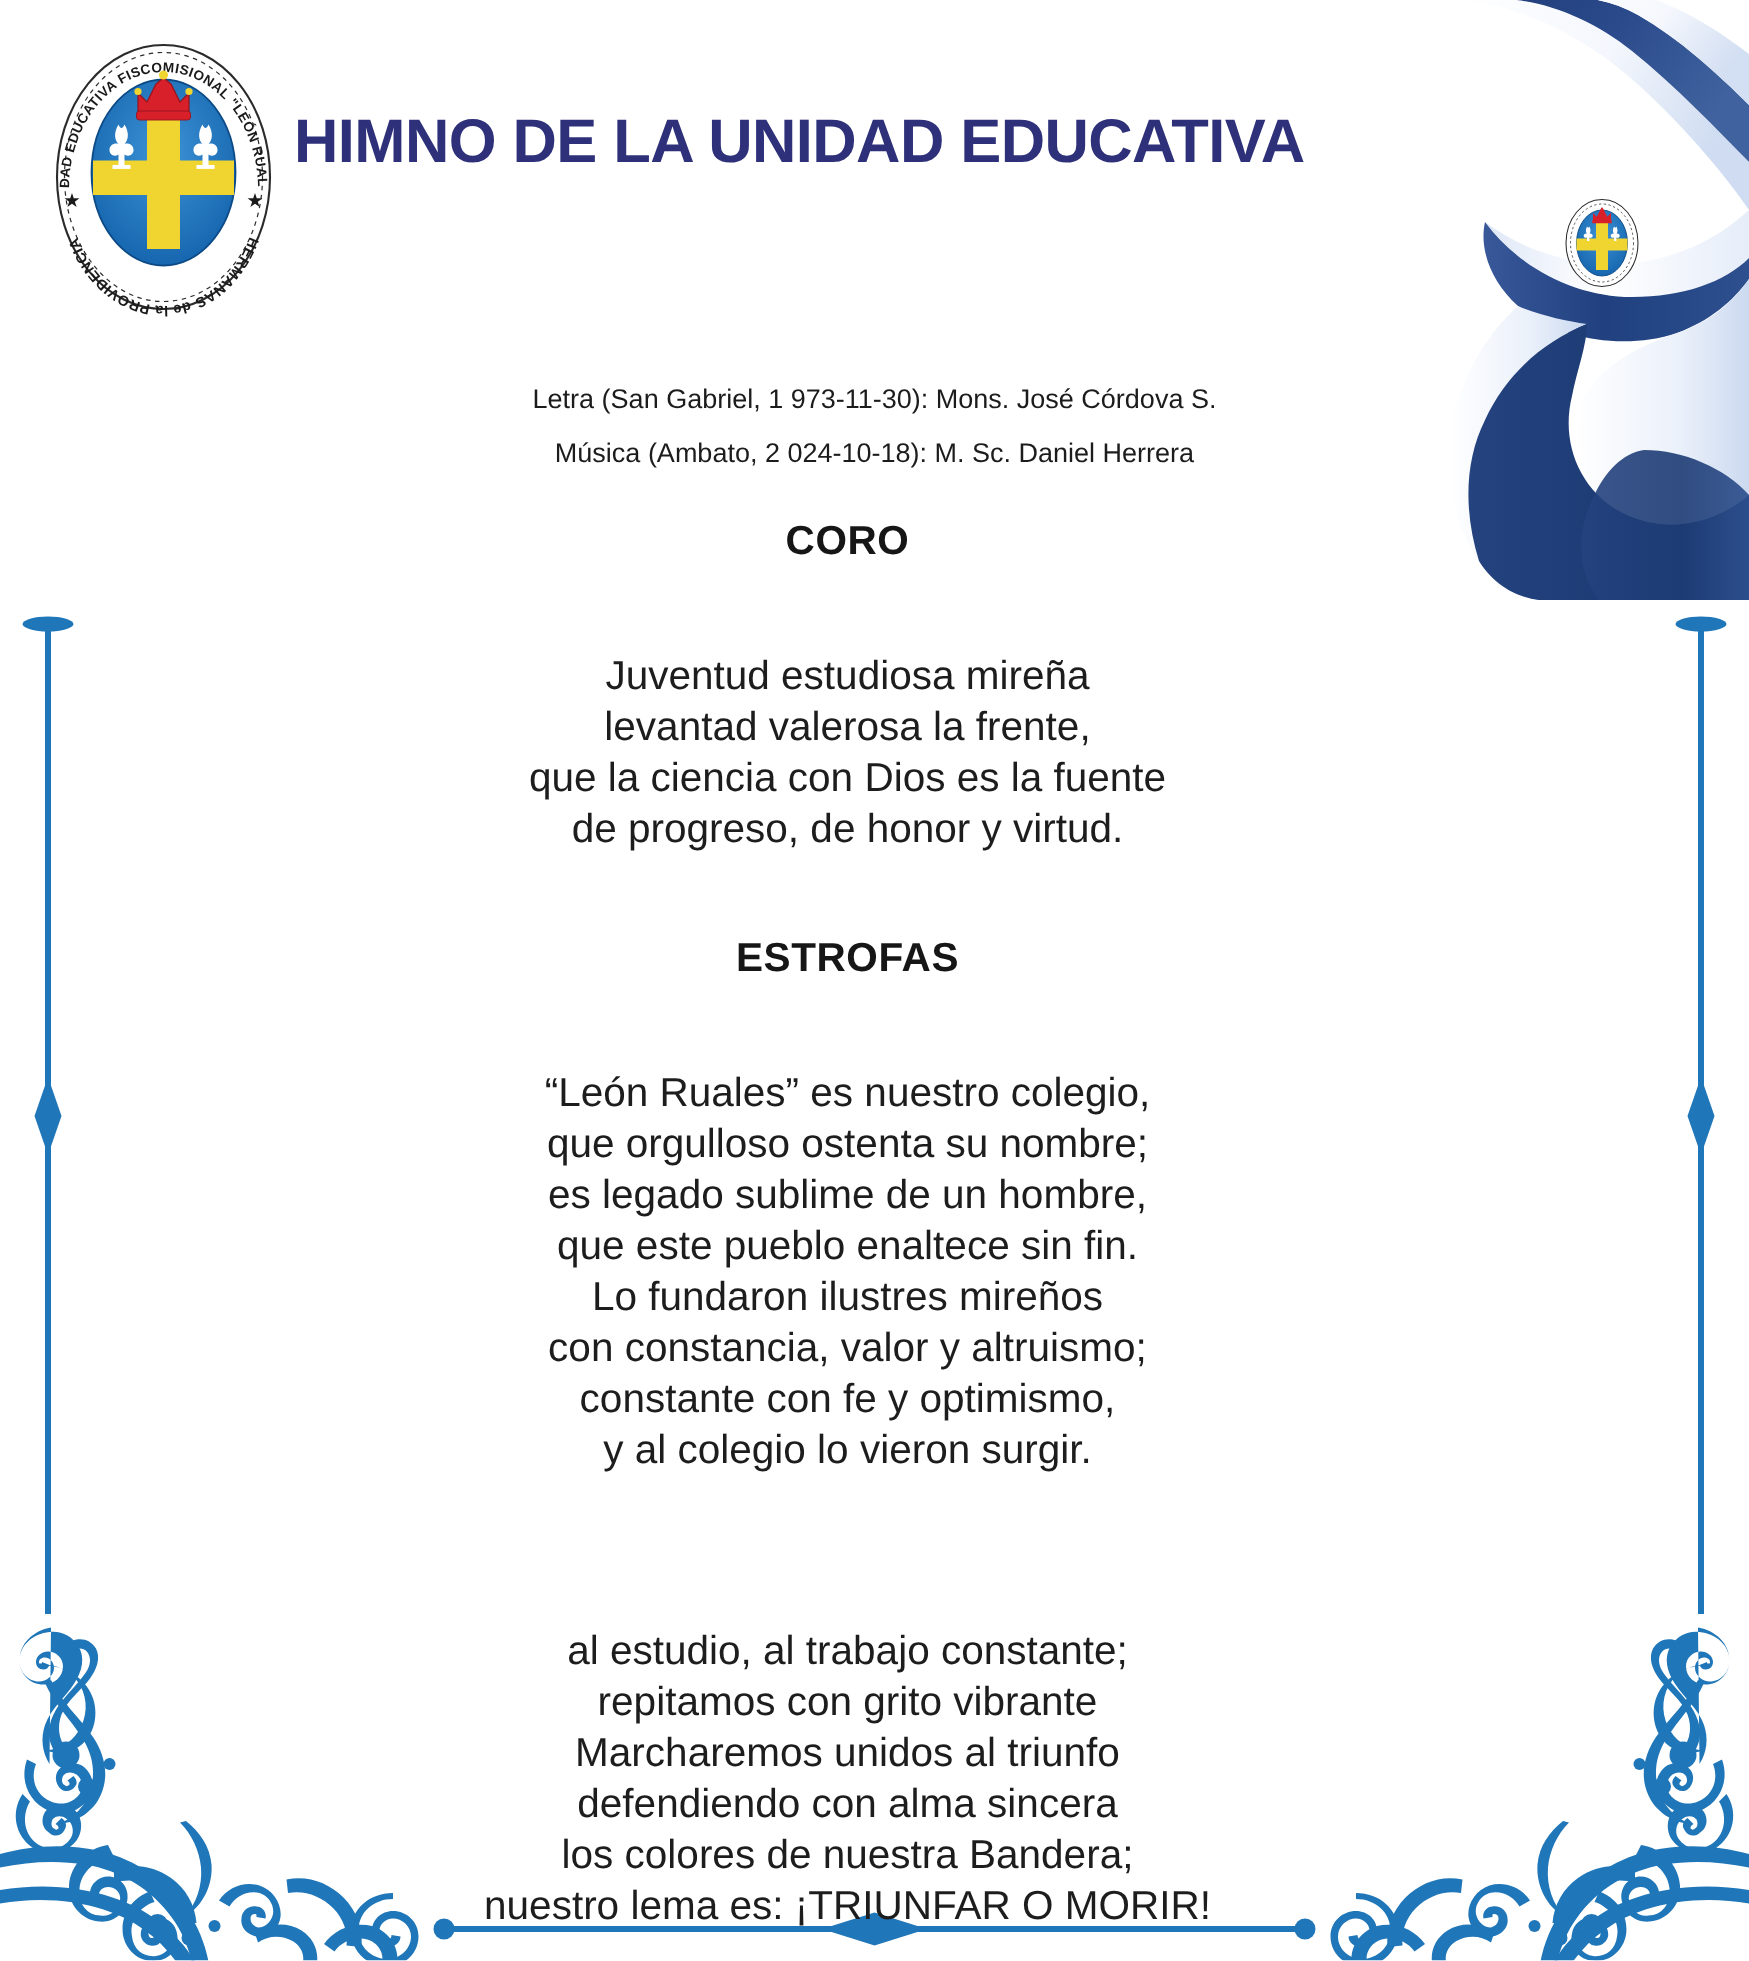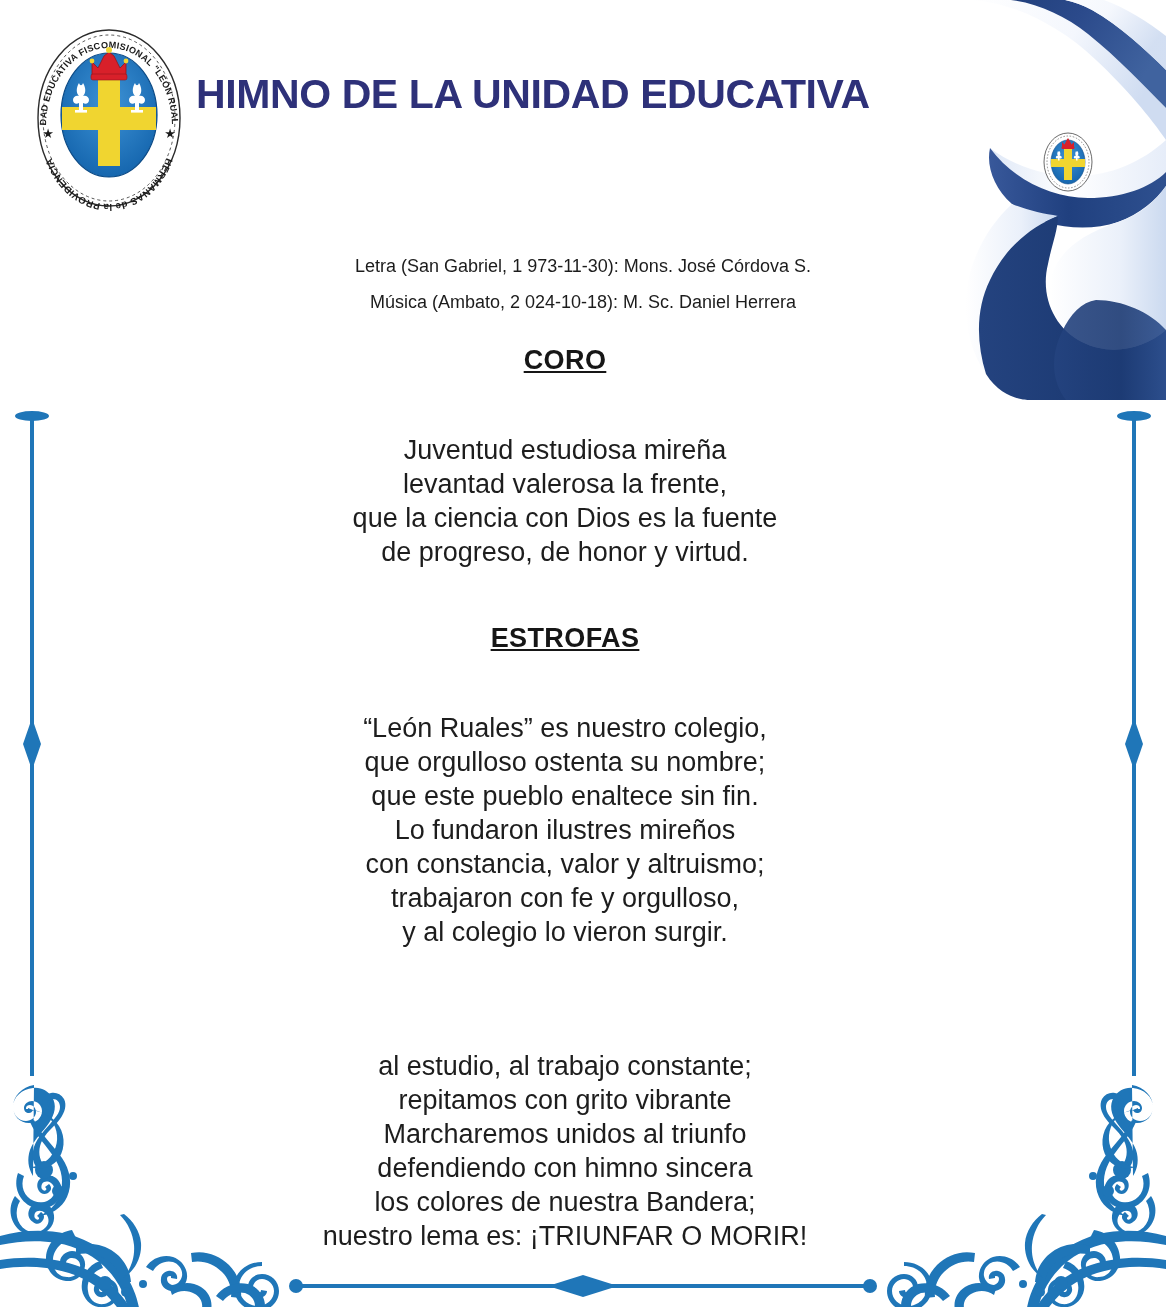--- a/index.html
+++ b/index.html
@@ -90,21 +90,20 @@
     top: 343px;
     width: 764px;
     text-align: center;
   }
   .section-heading {
     color: #161616;
     font-weight: 700;
     font-size: 27px;
     line-height: 34px;
     letter-spacing: 0.4px;
-    text-decoration: underline;
   }
   .verse {
     margin: 16px;
   }
   .verse-line {
     color: #1d1d1d;
     font-size: 27px;
     line-height: 34px;
     white-space: nowrap;
   }
@@ -335,33 +334,34 @@
       <div class="verse-line">que la ciencia con Dios es la fuente</div>
       <div class="verse-line">de progreso, de honor y virtud.</div>
     </div>
 
     <div class="gap-md"></div>
     <div class="section-heading">ESTROFAS</div>
     <div class="gap-lg"></div>
     <div class="verse">
       <div class="verse-line">“León Ruales” es nuestro colegio,</div>
       <div class="verse-line">que orgulloso ostenta su nombre;</div>
+      <div class="verse-line">es legado sublime de un hombre,</div>
       <div class="verse-line">que este pueblo enaltece sin fin.</div>
       <div class="verse-line">Lo fundaron ilustres mireños</div>
       <div class="verse-line">con constancia, valor y altruismo;</div>
-      <div class="verse-line">trabajaron con fe y orgulloso,</div>
+      <div class="verse-line">constante con fe y optimismo,</div>
       <div class="verse-line">y al colegio lo vieron surgir.</div>
     </div>
 
     <div class="gap-sm"></div>
     <div class="gap-sm"></div>
     <div class="verse">
       <div class="verse-line">al estudio, al trabajo constante;</div>
       <div class="verse-line">repitamos con grito vibrante</div>
       <div class="verse-line">Marcharemos unidos al triunfo</div>
-      <div class="verse-line">defendiendo con himno sincera</div>
+      <div class="verse-line">defendiendo con alma sincera</div>
       <div class="verse-line">los colores de nuestra Bandera;</div>
       <div class="verse-line">nuestro lema es: ¡TRIUNFAR O MORIR!</div>
     </div>
 
   </div>
 
 </div>
 
 </body></html>

